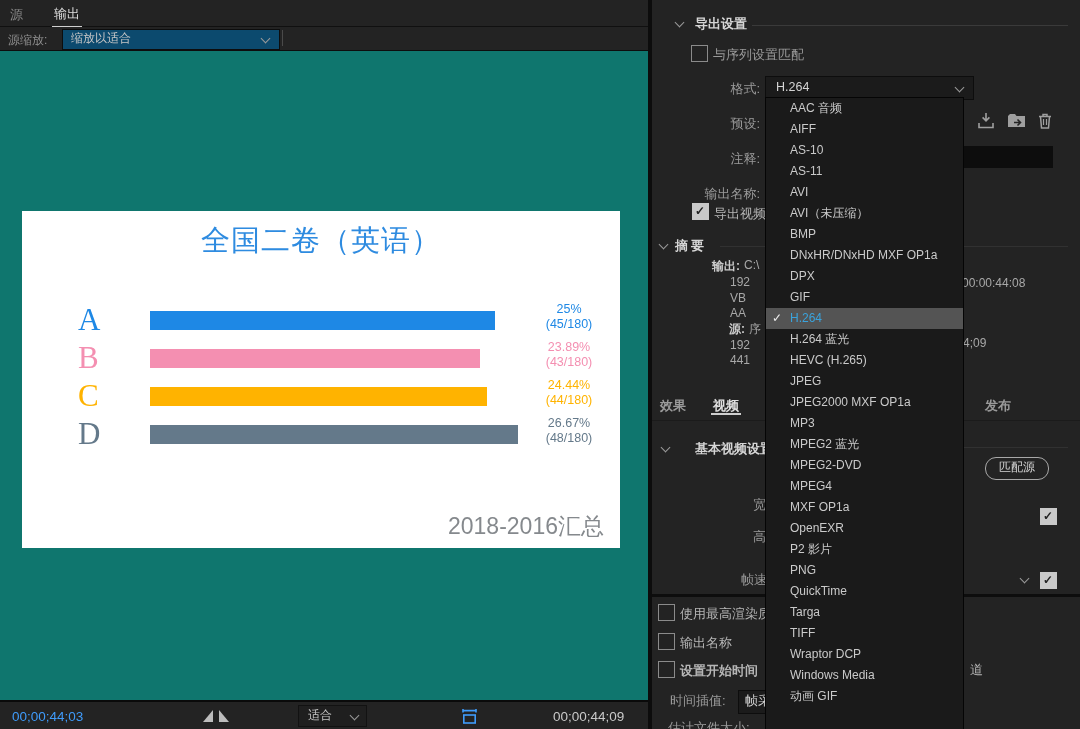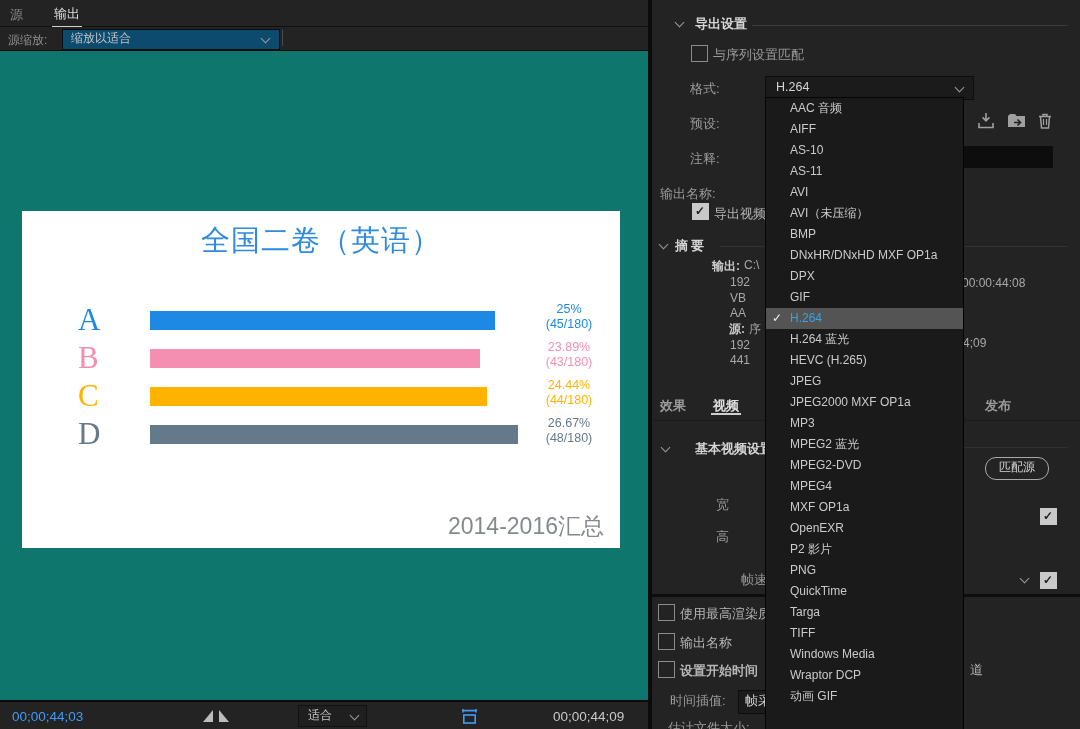--- a/index.html
+++ b/index.html
@@ -41,21 +41,21 @@
   .crop-btn{position:absolute;left:460px;top:5px;width:19px;height:19px;}
   .tc-right{position:absolute;left:553px;top:7px;color:#c9c9c9;font-size:13.5px;}
 
   .chev{position:absolute;width:6px;height:6px;border-right:1.5px solid #9a9a9a;border-bottom:1.5px solid #9a9a9a;transform:rotate(45deg);}
 
   
   .divider-v{position:absolute;left:648px;top:0;width:4px;height:729px;background:#0c0c0c;}
   .right{position:absolute;left:652px;top:0;width:428px;height:729px;background:#232323;overflow:hidden;}
   .sec-head{position:absolute;font-size:13px;font-weight:bold;color:#d6d6d6;}
   .hline{position:absolute;height:1px;background:#3a3a3a;}
-  .flabel{position:absolute;width:70px;color:#9a9a9a;font-size:13px;}
+  .flabel{position:absolute;width:70px;text-align:right;color:#9a9a9a;font-size:13px;}
   .cb{position:absolute;width:15px;height:15px;border:1px solid #8b8b8b;background:transparent;}
   .cb.checked{background:#c9c9c9;border-color:#c9c9c9;}
   .cb.checked::after{content:"\2713";position:absolute;left:2px;top:0;font-size:12px;font-weight:bold;color:#222;}
   .field{background:#1b1b1b;border:1px solid #0d0d0d;color:#d4d4d4;font-size:12.5px;}
   .sum-label{position:absolute;width:60px;text-align:right;font-size:12px;color:#cccccc;font-weight:bold;}
   .sum-val{position:absolute;font-size:12px;color:#a8a8a8;}
   .rtab{position:absolute;top:397px;font-size:13px;color:#9a9a9a;font-weight:bold;}
   .rtab.active{color:#e0e0e0;}
   .opt-label{position:absolute;font-size:13px;color:#b6b6b6;}
 
@@ -122,21 +122,21 @@
 
             <div class="bar-row">
               <span class="bar-letter" style="color: rgb(100, 121, 138);">D</span>
               <div class="bar-fill" style="background: rgb(100, 121, 138); width: 368.046px;"></div>
               <div class="bar-label" style="color: rgb(100, 121, 138);">
                 <div>26.67%</div>
                 <div>(48/180)</div>
               </div>
             </div>
           </div>
-        <div class="slide-footer">2014-2016汇总</div>
+        <div class="slide-footer">2018-2016汇总</div>
       </div>
     </div>
 
     <div class="lp-transport">
       <span class="tc-left" style="color: rgb(63, 155, 250);">00;00;44;03</span>
       <div class="tri-l"></div>
       <div class="tri-r"></div>
       <div class="fit-select">
         <span>适合</span>
         <span class="chev" style="right:8px;top:6px;"></span>
@@ -377,26 +377,26 @@
           <span>Targa</span>
         </div>
 
         <div class="mi">
           
           <span>TIFF</span>
         </div>
 
         <div class="mi">
           
+          <span>Wraptor DCP</span>
+        </div>
+
+        <div class="mi">
+          
           <span>Windows Media</span>
-        </div>
-
-        <div class="mi">
-          
-          <span>Wraptor DCP</span>
         </div>
 
         <div class="mi">
           
           <span>动画 GIF</span>
         </div>
       </div>
   </div>
 </div>
 

